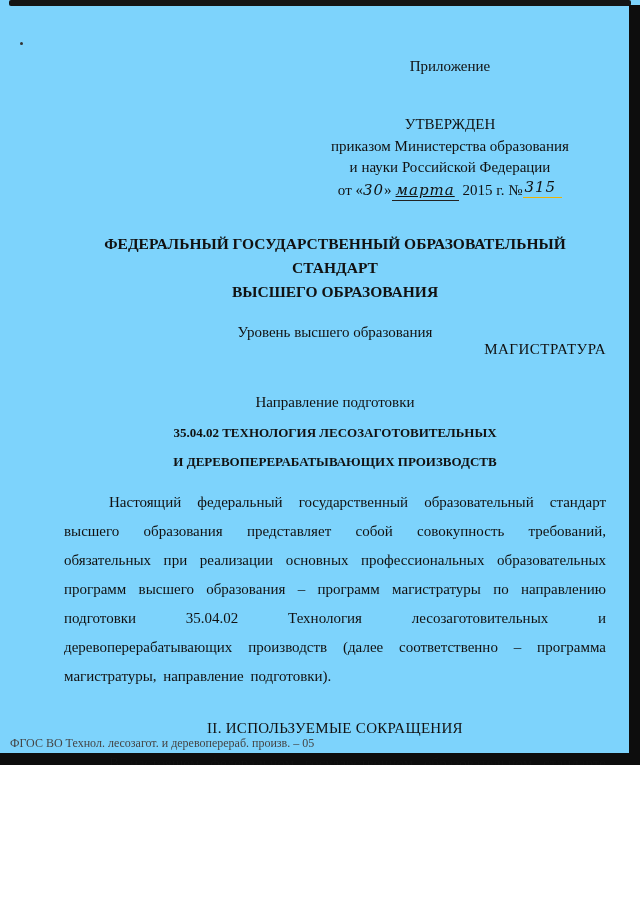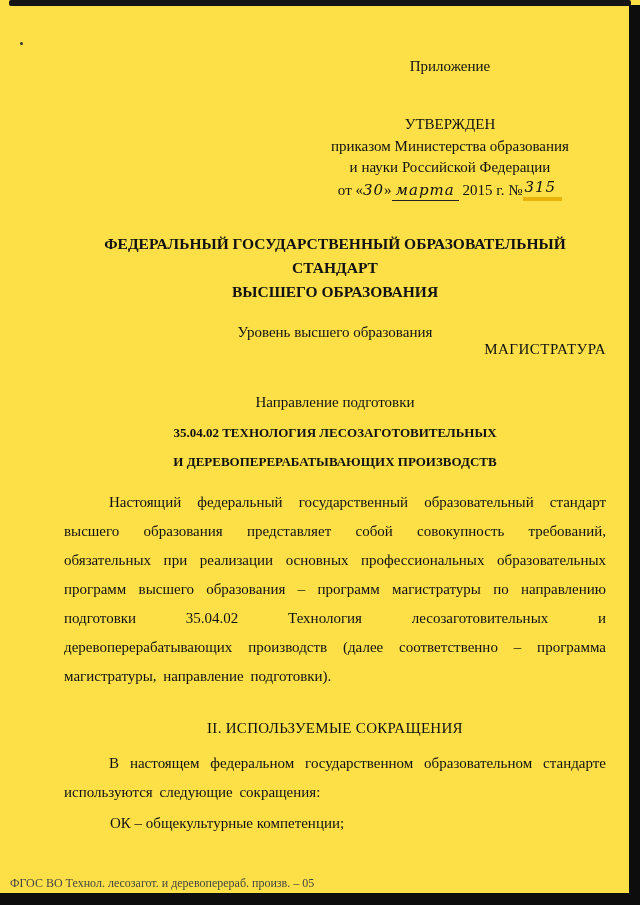--- a/index.html
+++ b/index.html
@@ -5,22 +5,22 @@
   html, body {
     margin: 0;
     padding: 0;
     background: #ffffff;
     font-family: "Liberation Serif", "DejaVu Serif", serif;
     color: #111;
   }
   .page {
     position: relative;
     width: 640px;
-    height: 905px;
-    background: #fde047;
+    height: 765px;
+    background: #7dd3fc;
     overflow: hidden;
   }
   .content {
     position: relative;
     padding: 48px 34px 0 64px;
     font-size: 15px;
   }
   
   .artifact-top {
     position: absolute;
@@ -63,25 +63,26 @@
     white-space: nowrap;
   }
   .handwritten {
     font-style: italic;
     font-family: "DejaVu Serif", serif;
     letter-spacing: 1px;
   }
   .hw-underline {
     border-bottom: 1px solid #222;
     padding: 0 4px 1px 4px;
+    text-decoration: underline;
   }
   .hw-number {
     position: relative;
     top: -3px;
-    border-bottom: 4px solid #eab308;
+    border-bottom: 1px solid #eab308;
     padding: 0 6px 1px 2px;
   }
   .doc-title {
     margin-top: 30px;
     text-align: center;
     font-weight: bold;
     font-size: 15.5px;
     line-height: 24px;
   }
   .level-label {

